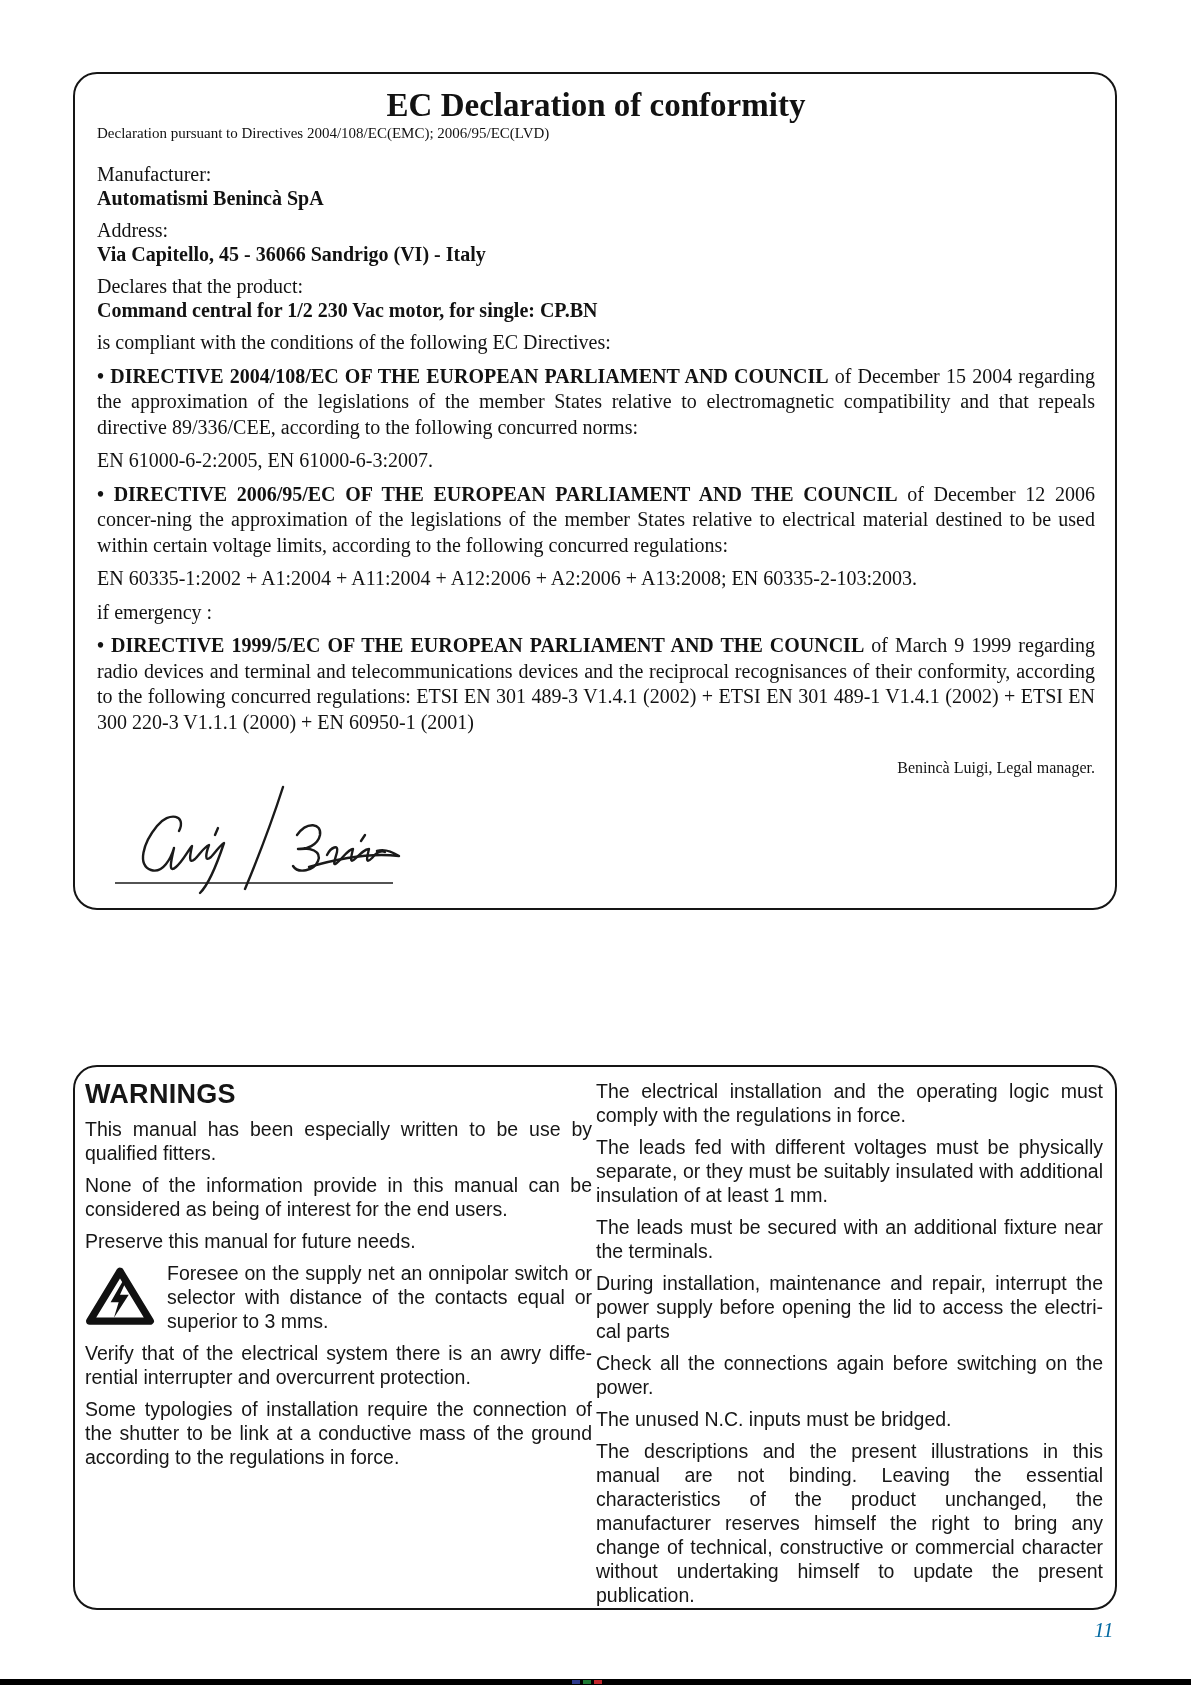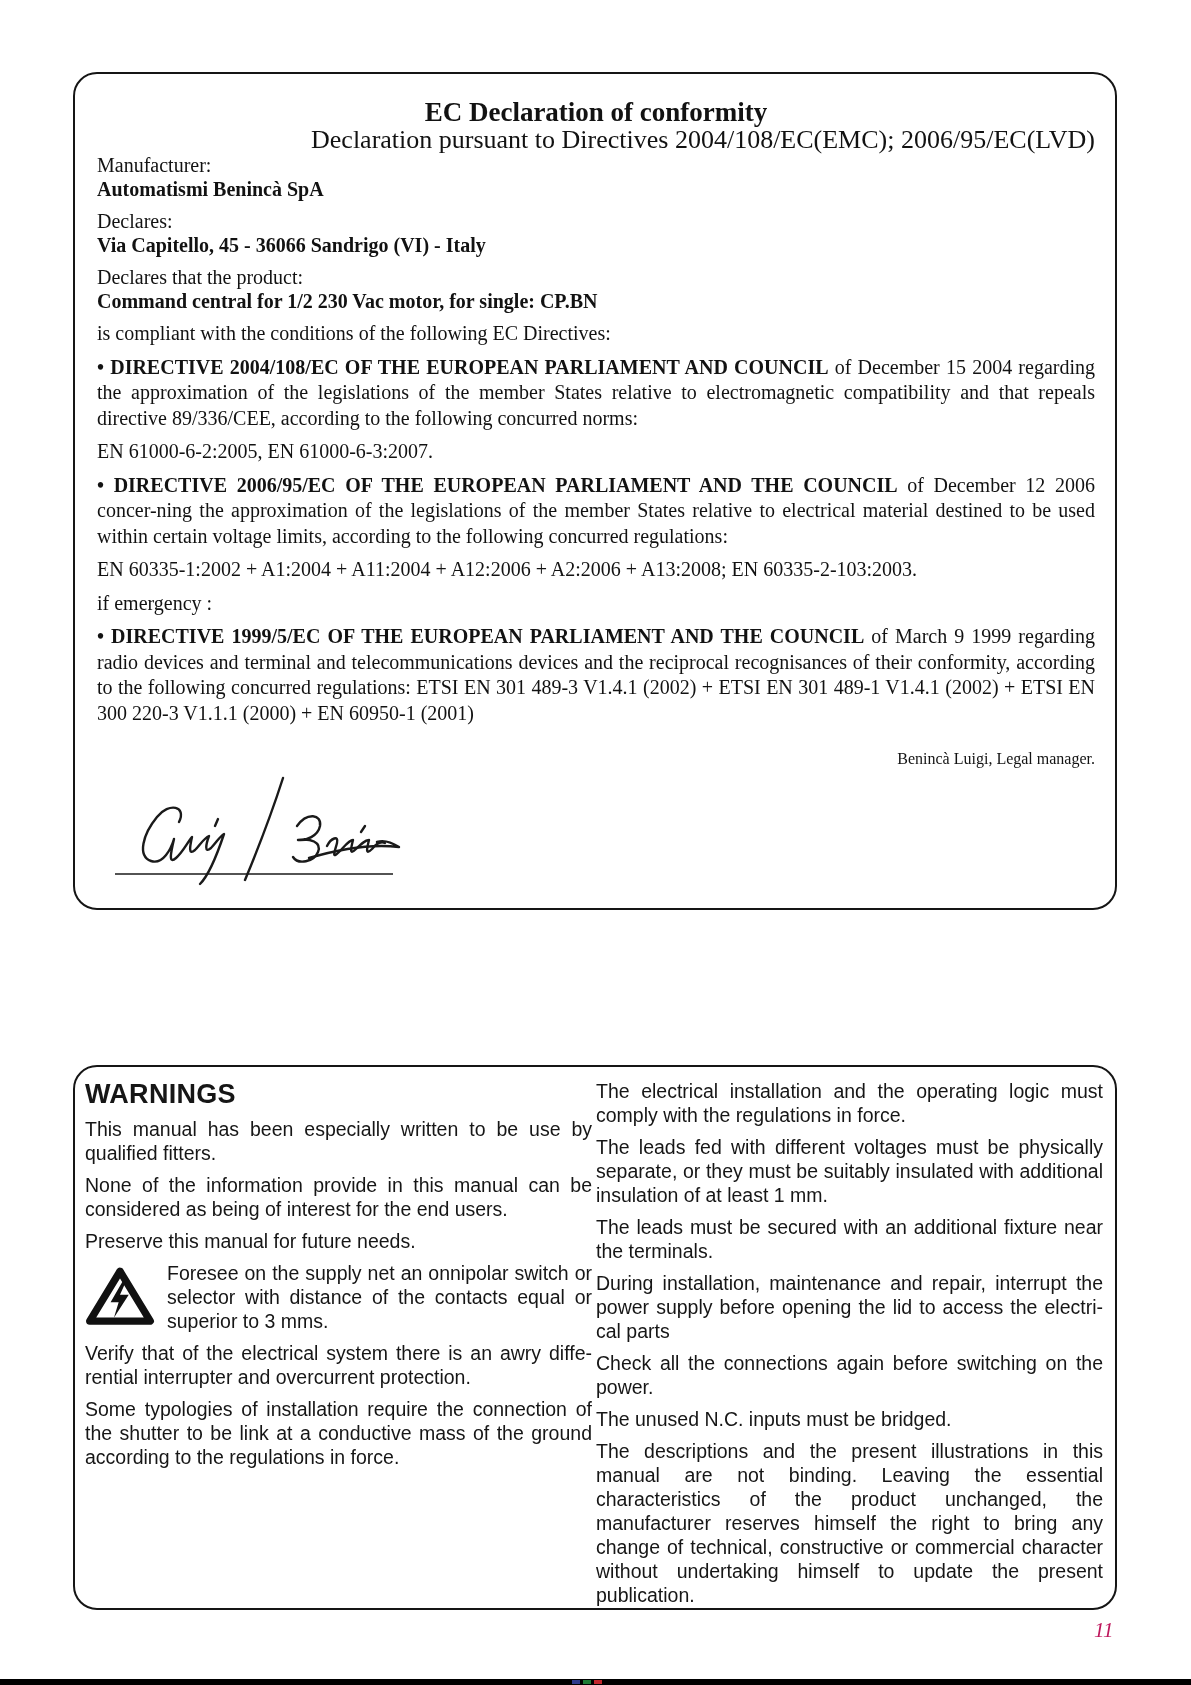--- a/index.html
+++ b/index.html
@@ -7,22 +7,22 @@
     position:relative; width:1191px; height:1685px; background:#ffffff;
     font-family:"Liberation Serif", serif; color:#121212; overflow:hidden;
   }
 
   
   .decl-box {
     position:absolute; left:73px; top:72px; width:1044px; height:838px;
     border:2.5px solid #151515; border-radius:24px; box-sizing:border-box;
     padding:8px 20px 0 22px;
   }
-  .decl-title   { text-align:center; font-weight:bold; font-size:27px; line-height:30px; margin:15px 0 0; }
-  .decl-subtitle{ text-align:right; font-size:26px; line-height:26px; margin:0 0 0; }
+  .decl-title   { text-align:center; font-weight:bold; font-size:33px; line-height:30px; margin:8px 0 0; }
+  .decl-subtitle{ text-align:left; font-size:15px; line-height:26px; margin:0 0 16px; }
   .decl-pair    { font-size:20px; line-height:24px; margin:0 0 8px; }
   .decl-pair .value { font-weight:bold; }
   .decl-par     { font-size:20px; line-height:25.5px; margin:0 0 8px; text-align:justify; }
   .decl-par b   { font-weight:bold;margin-top:20px; }
   .sig-block    { font-size:16px; line-height:25.5px; margin-top:20px;text-align:right; }
   .signature-wrap { margin:2px 0 0 14px; }
 
   
   .warn-box {
     position:absolute; left:73px; top:1065px; width:1044px; height:545px;
@@ -33,41 +33,41 @@
   }
   .warn-col   { flex:1; font-size:19.5px; line-height:24px; text-align:justify; color:#161616; }
   .warn-title { font-size:27px; font-weight:bold; line-height:30px; margin:0 0 8px; letter-spacing:0.3px; text-align:left; }
   .warn-par   { margin:0 0 8px; }
   .hazard-par { margin:0 0 8px; }
   .hazard-icon{ float:left; width:70px; height:63px; margin:3px 12px 0 0; }
 
   
   .page-num {
     position:absolute; left:1094px; top:1618px; font-size:21px;
-    font-style:italic; font-family:"Liberation Serif", serif; color:#be185d;
+    font-style:italic; font-family:"Liberation Serif", serif; color:#0369a1;
   }
   .bottom-bar { position:absolute; left:0; bottom:0; width:1191px; height:6px; background:#000; }
   .reg-mark   { position:absolute; top:1px; height:4px; width:8px; }
 </style>
 </head>
 <body>
 
 <div class="page">
 
   <div class="decl-box">
     <div class="decl-title">EC Declaration of conformity</div>
     <div class="decl-subtitle">Declaration pursuant to Directives 2004/108/EC(EMC); 2006/95/EC(LVD)</div>
 
     <div class="decl-pair">
       <div class="label">Manufacturer:</div>
       <div class="value">Automatismi Benincà SpA</div>
     </div>
 
     <div class="decl-pair">
-      <div class="label">Declares:</div>
+      <div class="label">Address:</div>
       <div class="value">Via Capitello, 45 - 36066 Sandrigo (VI) - Italy</div>
     </div>
 
     <div class="decl-pair">
       <div class="label">Declares that the product:</div>
       <div class="value">Command central for 1/2 230 Vac motor, for single: CP.BN</div>
     </div>
 
     <div class="decl-par">is compliant with the conditions of the following EC Directives:</div>
 

